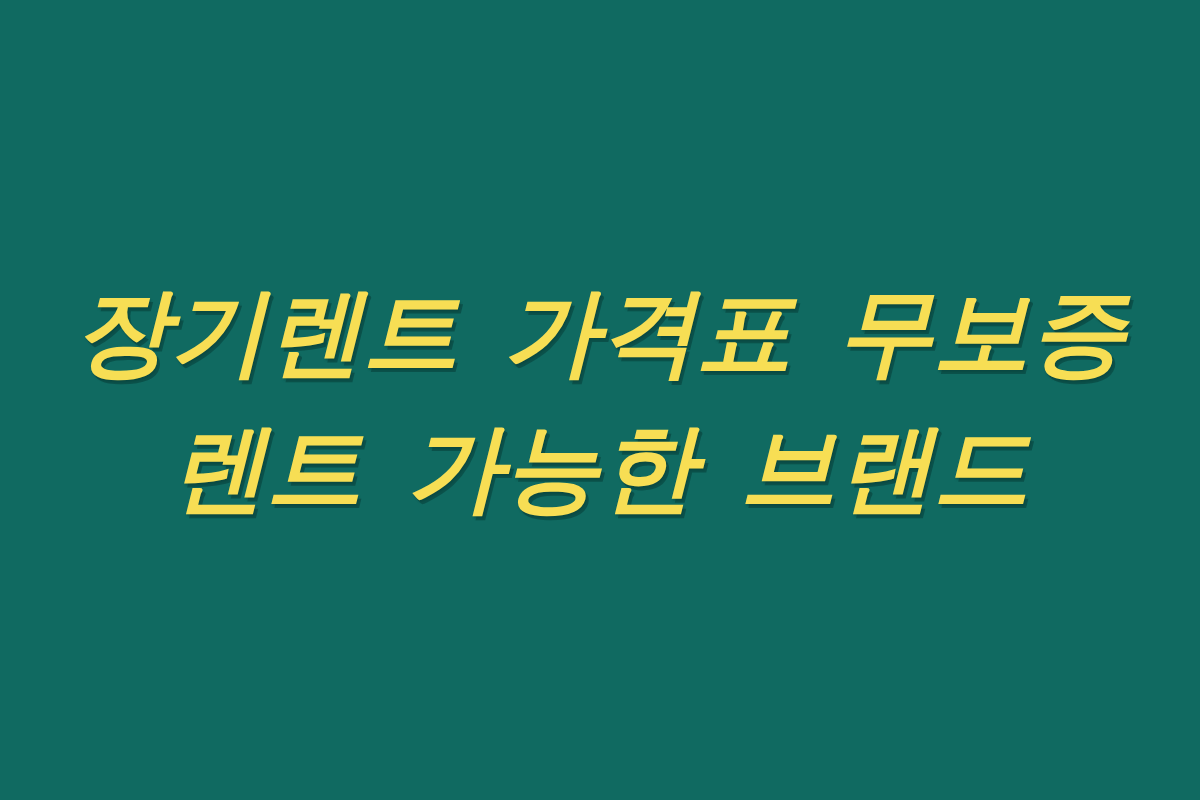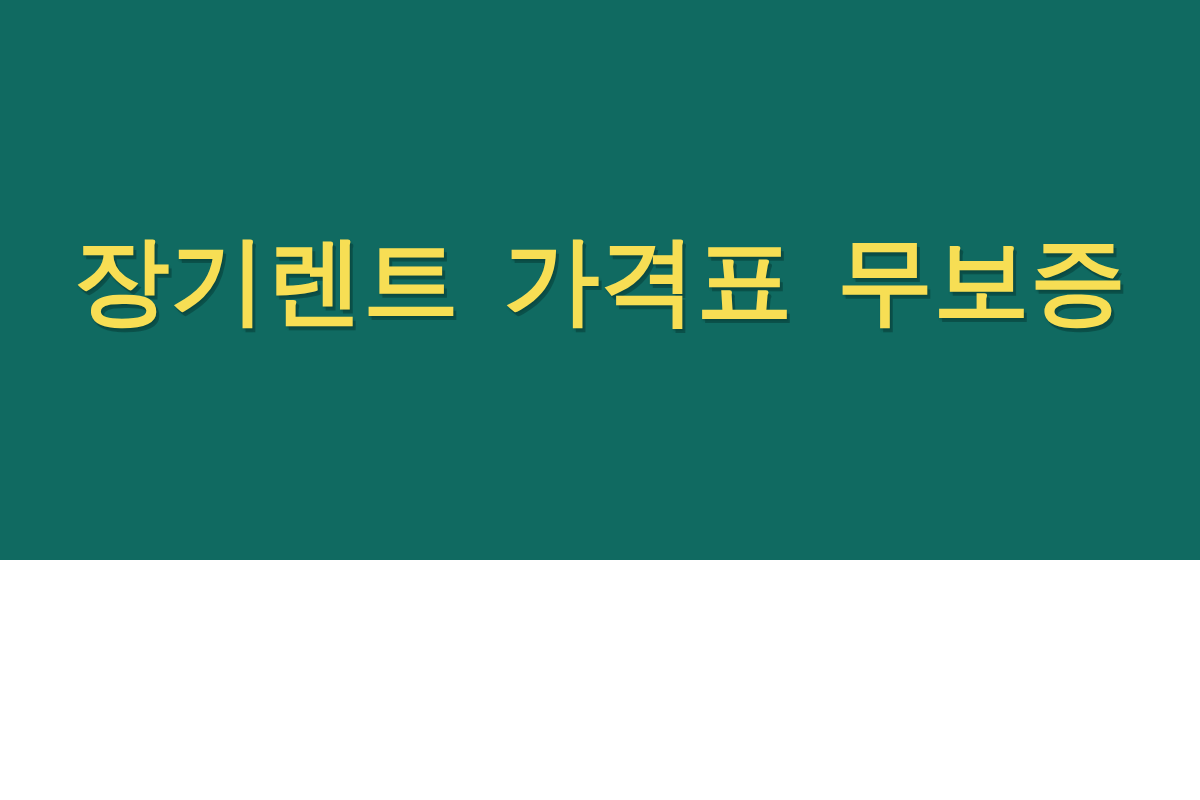--- a/index.html
+++ b/index.html
@@ -13,26 +13,27 @@
     height: 800px;
     overflow: hidden;
     font-family: "Liberation Sans", "DejaVu Sans", sans-serif;
   }
 
   
   .banner {
     position: relative;
     box-sizing: border-box;
     width: 1200px;
-    height: 560px;
+    height: 800px;
     display: flex;
     align-items: center;
     justify-content: center;
     background: #106a61;               
     overflow: hidden;
+    font-style: italic;
   }
 
   
   .headline {
     display: block;
     width: 1100px;
     margin: 0;
     padding: 0;
     text-align: center;
     color: #f7de54;
@@ -55,15 +56,16 @@
     white-space: nowrap;
   }
 </style>
 </head>
 <body>
 
 <div class="banner" style="background: rgb(16, 106, 97);">
 
   <h1 class="headline" style="color: rgb(247, 222, 84); text-shadow: rgba(8, 62, 56, 0.55) 3px 4px 0px, rgba(8, 62, 56, 0.45) 1px 2px 2px;">
     <span class="headline-line">장기렌트 가격표 무보증</span>
+    <span class="headline-line">렌트 가능한 브랜드</span>
   </h1>
 
 </div>
 
 </body></html>

